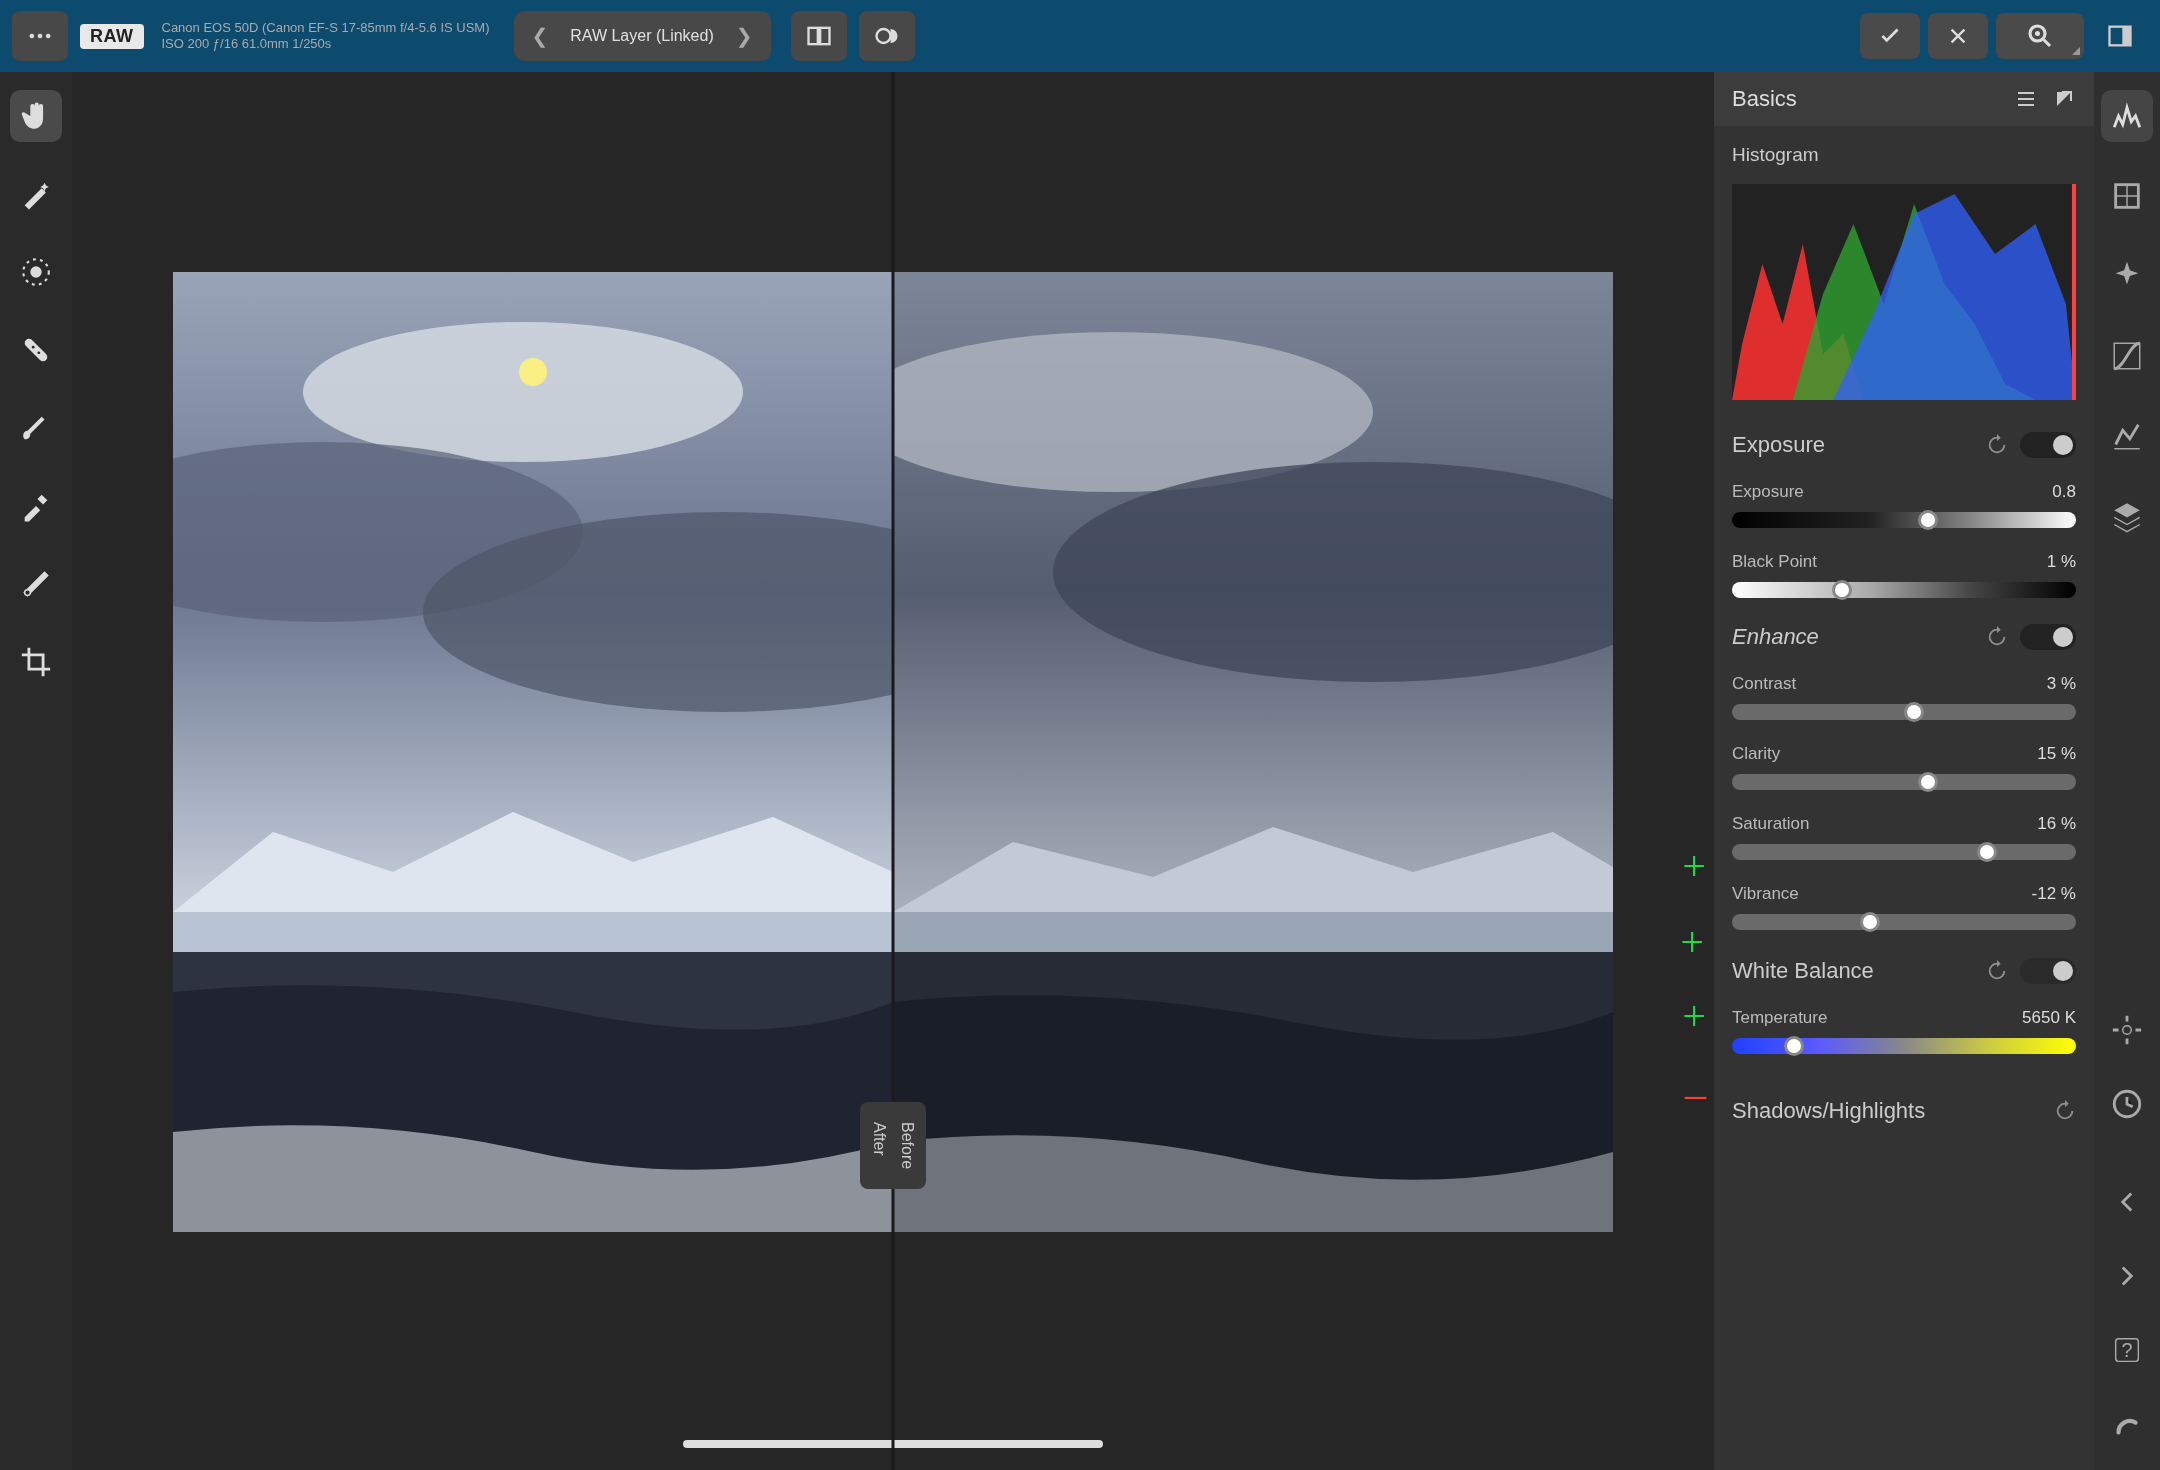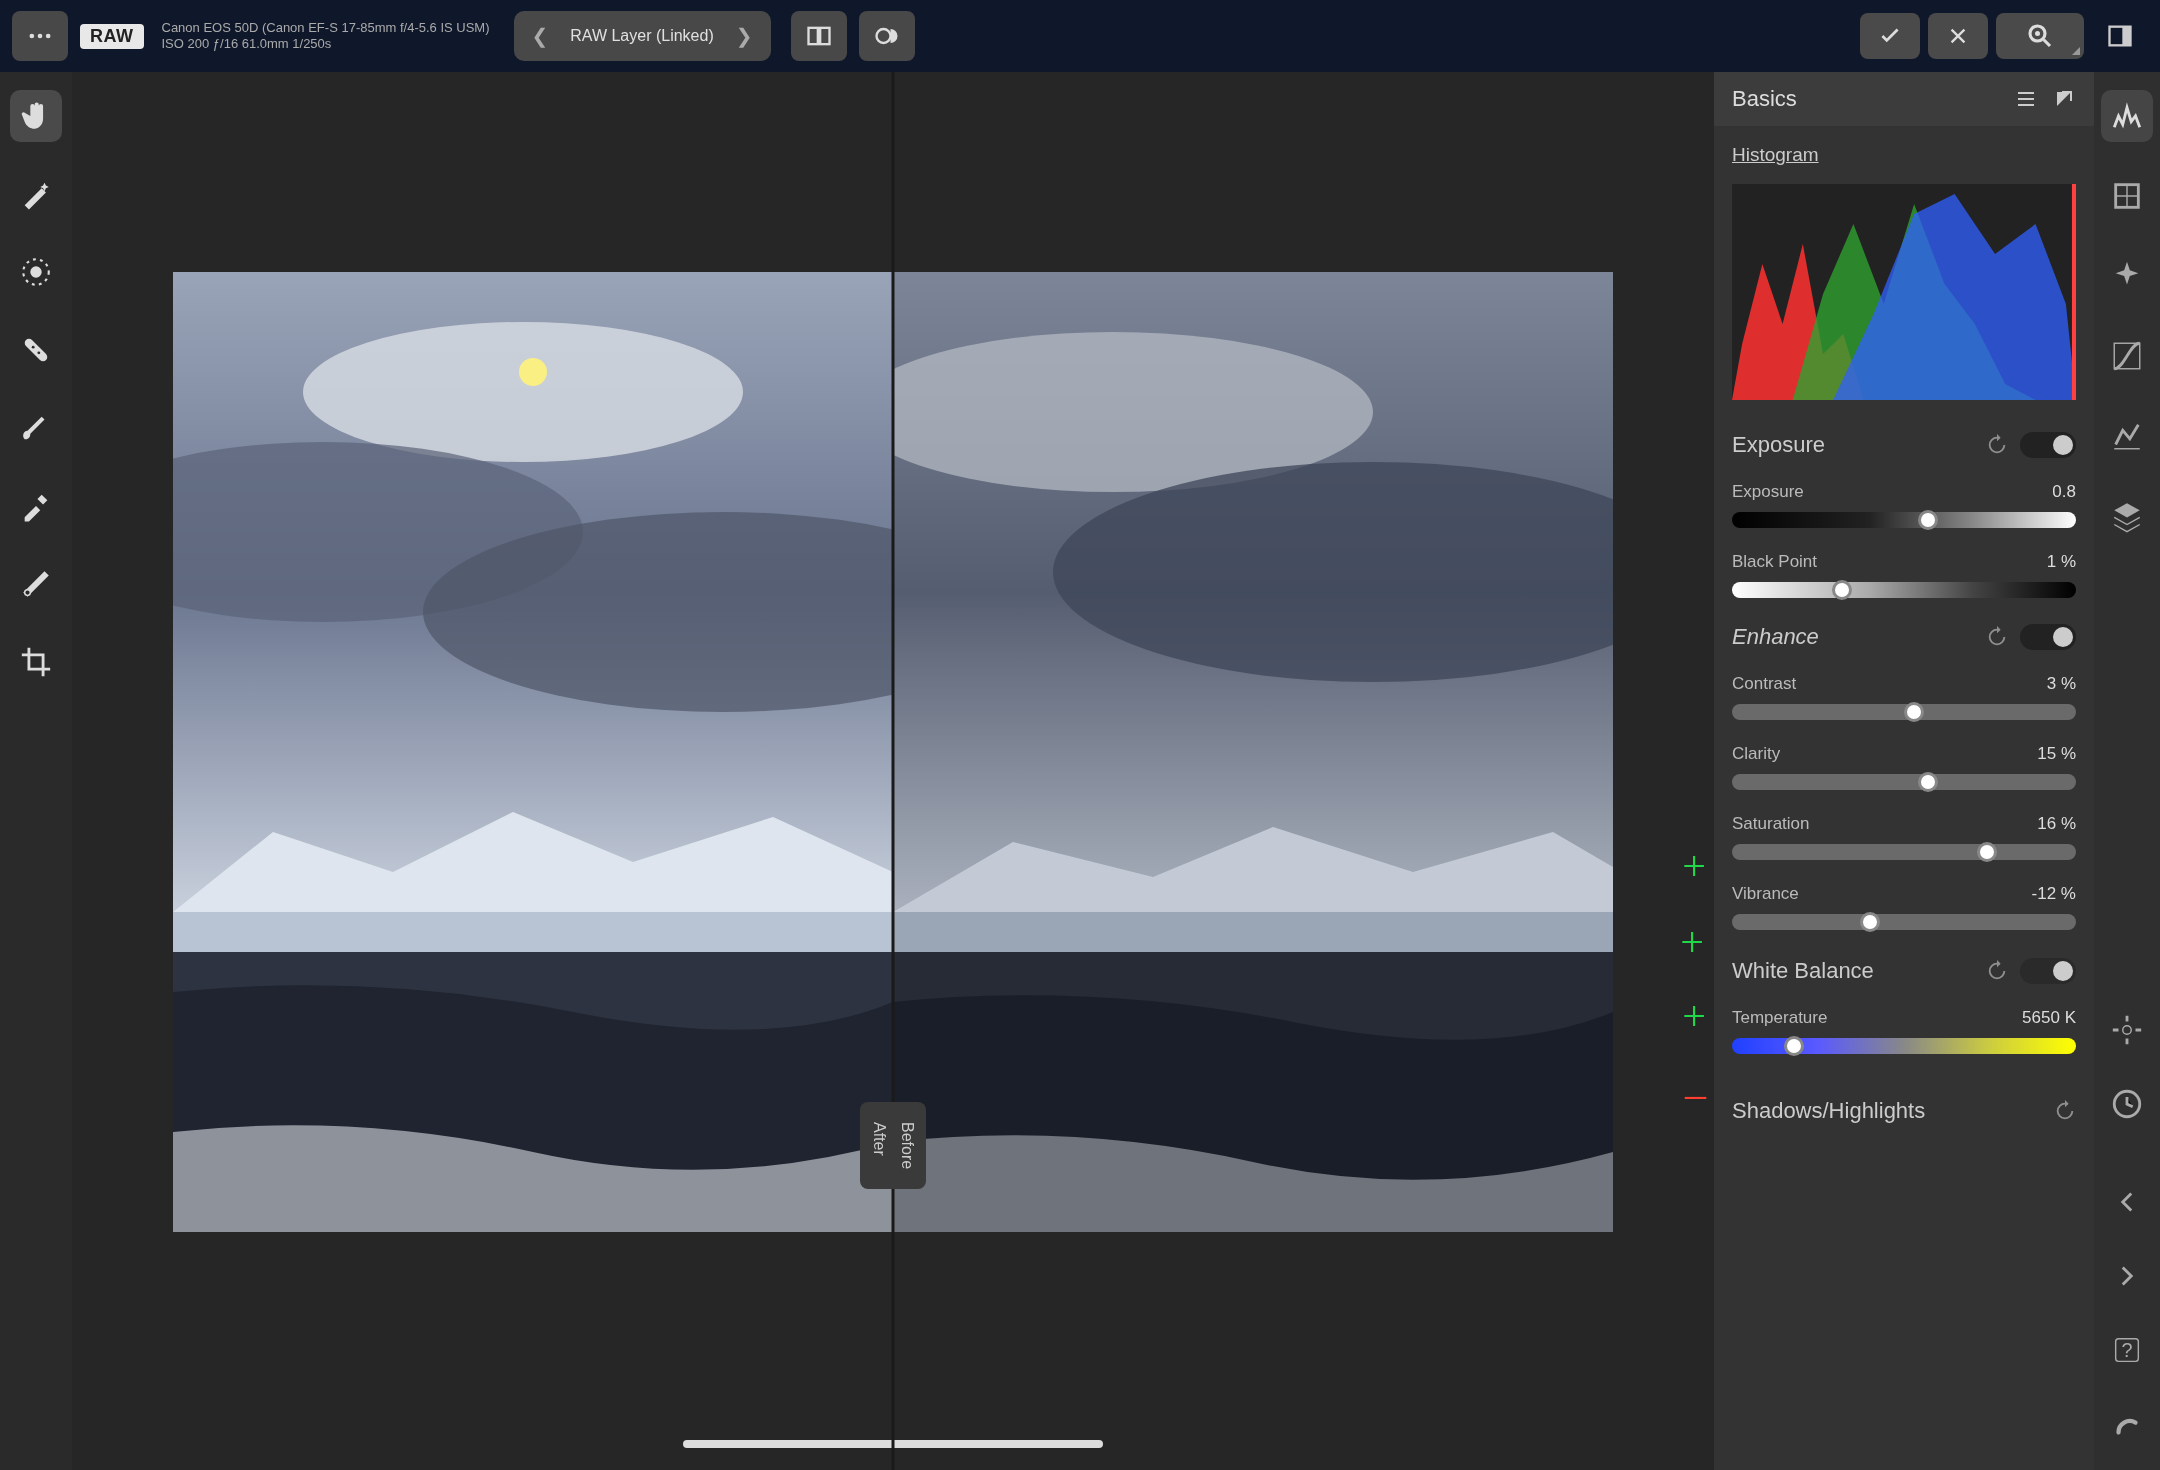--- a/index.html
+++ b/index.html
@@ -1,19 +1,19 @@
 <!DOCTYPE html>
 <html><head>
 <meta charset="utf-8">
 <style>
   * { margin: 0; padding: 0; box-sizing: border-box; font-family: -apple-system, BlinkMacSystemFont, "Segoe UI", sans-serif; }
   body { background: #2a2a2a; color: #ccc; overflow: hidden; width: 2160px; height: 1470px; transform-origin: top left; }
   
   
-  .topbar { height: 72px; background: #0f172a; display: flex; align-items: center; padding: 0 12px; gap: 12px; }
+  .topbar { height: 72px; background: #0c4a6e; display: flex; align-items: center; padding: 0 12px; gap: 12px; }
   .btn-icon { width: 56px; height: 50px; background: #484848; border-radius: 8px; display: flex; align-items: center; justify-content: center; color: #ddd; cursor: pointer; }
   .btn-icon svg { width: 28px; height: 28px; }
   .raw-badge { background: #e8e8e8; color: #222; font-weight: 700; font-size: 18px; padding: 2px 10px; border-radius: 4px; letter-spacing: 0.5px; }
   .meta-text { font-size: 13px; color: #aaa; line-height: 1.2; margin-left: 6px; }
   .layer-pill { background: #484848; border-radius: 10px; height: 50px; display: flex; align-items: center; padding: 0 18px; gap: 22px; margin-left: 12px; }
   .layer-pill .chev { color: #aaa; font-size: 20px; }
   .layer-pill .label { color: #e0e0e0; font-size: 16px; }
   .topbar-right { margin-left: auto; display: flex; gap: 8px; align-items: center; }
   .btn-flat { width: 60px; height: 46px; background: #4a4a4a; border-radius: 8px; display:flex; align-items:center; justify-content:center; }
   .btn-zoom { width: 88px; height: 46px; background: #4a4a4a; border-radius: 8px; display:flex; align-items:center; justify-content:center; }
@@ -38,21 +38,21 @@
   .scrollbar { position:absolute; bottom:22px; left:50%; transform:translateX(-50%); width:420px; height:8px; background:#ddd; border-radius:4px; }
 
   
   .landscape { width:100%; height:100%; }
 
   
   .right-panel { width:380px; background:#333; display:flex; flex-direction:column; overflow-y:auto; }
   .panel-header { height:54px; background:#3c3c3c; display:flex; align-items:center; padding:0 18px; font-size:22px; color:#ddd; }
   .panel-header-icons { margin-left:auto; display:flex; gap:14px; }
   .panel-body { padding:18px 18px 40px 18px; display:flex; flex-direction:column; gap:10px; }
-  .hist-label { font-size:19px; color:#ccc; margin-bottom:8px;text-decoration:underline; }
+  .hist-label { font-size:19px; color:#ccc; margin-bottom:8px; }
   .histogram { width:100%; height:216px; background:#222; position:relative; overflow:hidden; }
   
   .section-head { display:flex; align-items:center; margin-top:22px; }
   .section-head .title { font-size:22px; color:#ccc; }
   .section-head .right { margin-left:auto; display:flex; align-items:center; gap:12px; }
   .reset-ic { width:22px; height:22px; opacity:0.6; }
   .toggle { width:56px; height:26px; background:#222; border-radius:13px; position:relative; }
   .toggle::after { content:""; position:absolute; right:3px; top:3px; width:20px; height:20px; background:#ccc; border-radius:50%; }
 
   .slider-row { margin-top:14px; }

